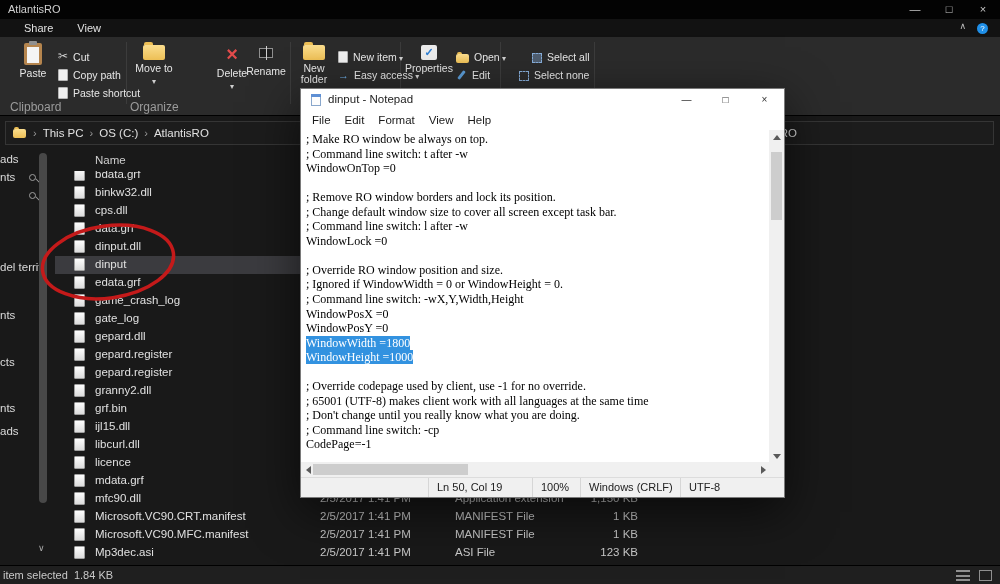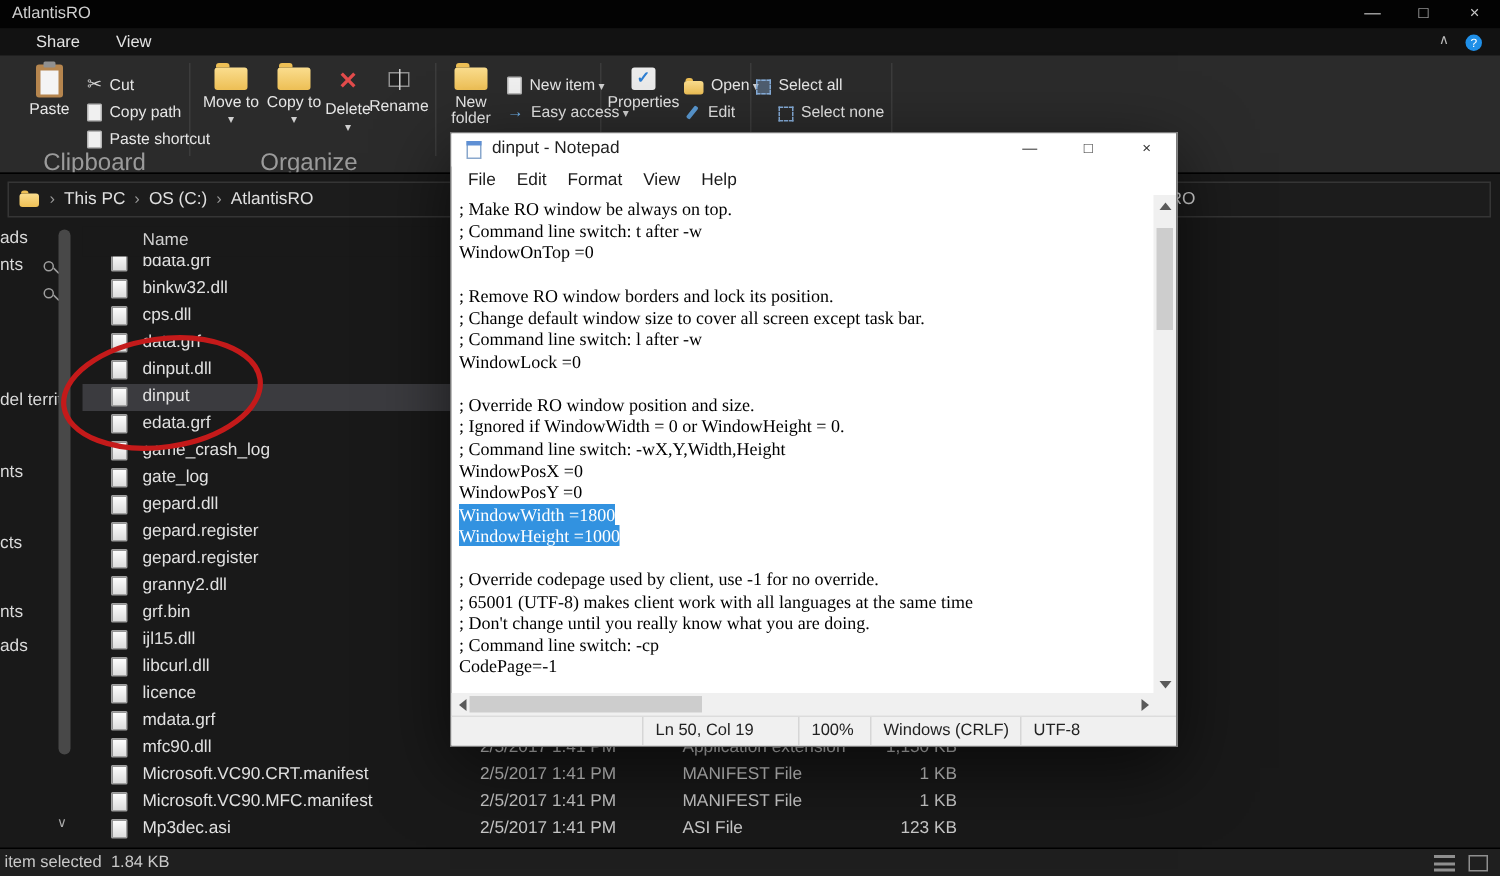--- a/index.html
+++ b/index.html
@@ -20,21 +20,21 @@
 .collapse::before{content:"∧"}
 .helpdot{position:absolute;right:12px;top:4px;width:11px;height:11px;border-radius:50%;background:#1f8fe8;color:#fff;font-size:8px;text-align:center;line-height:11px}
 .helpdot::before{content:"?"}
 
 
 .ribbon{position:absolute;left:0;top:37px;width:100%;height:78px;background:#2b2b2b}
 .rsep{position:absolute;top:5px;height:62px;width:1px;background:#3c3c3c}
 .bigbtn{position:absolute;top:4px;height:60px;display:flex;flex-direction:column;align-items:center;font-size:10.5px;color:#e6e6e6;text-align:center}
 .bigbtn .lbl{margin-top:3px;line-height:11px}
 .smallbtn{position:absolute;height:16px;display:flex;align-items:flex-end;gap:5px;font-size:10.5px;color:#e6e6e6;white-space:nowrap}
-.grplbl{position:absolute;top:63px;font-size:16px;color:#9b9b9b;text-align:center}
+.grplbl{position:absolute;top:63px;font-size:12px;color:#9b9b9b;}
 .caret::after{content:" ▾";font-size:8px;color:#cfcfcf}
 
 
 .clipboard{width:18px;height:22px;background:#b5854e;border-radius:2px;position:relative;margin-top:2px}
 .clipboard::before{content:"";position:absolute;left:3px;top:4px;right:3px;bottom:2px;background:#f4f4f4}
 .clipboard::after{content:"";position:absolute;left:5px;top:-2px;width:8px;height:4px;background:#909090;border-radius:1px}
 .folder{width:22px;height:15px;background:linear-gradient(#fadd8e,#edbf55);border-radius:2px;position:relative;margin-top:4px}
 .folder::before{content:"";position:absolute;top:-3px;left:1px;width:9px;height:3px;background:#edbf55;border-radius:2px 2px 0 0}
 .folder.sm{width:13px;height:9px;margin:0}
 .folder.sm::before{width:5px;height:2px;top:-2px}
@@ -163,24 +163,20 @@
     </div>
     <div class="smallbtn" style="left:58px;top:46px">
       <span class="pagei"></span>
       <span>Paste shortcut</span>
     </div>
 
     <div class="bigbtn" style="left:134px;width:40px">
       <span class="folder"></span>
       <span class="lbl caret">Move to</span>
     </div>
-    <div class="bigbtn" style="left:176px;width:40px">
-      <span class="folder"></span>
-      <span class="lbl caret">Copy to</span>
-    </div>
     <div class="bigbtn" style="left:214px;width:36px">
       <span class="xicon"></span>
       <span class="lbl caret">Delete</span>
     </div>
     <div class="bigbtn" style="left:294px;width:40px">
       <span class="folder"></span>
       <span class="lbl">New folder</span>
     </div>
 
     <div class="bigbtn" style="left:246px;width:40px">
@@ -202,21 +198,21 @@
     </div>
     <div class="smallbtn" style="left:456px;top:10px">
       <span class="folder sm"></span>
       <span class="caret">Open</span>
     </div>
     <div class="smallbtn" style="left:456px;top:28px">
       <span class="pencil"></span>
       <span>Edit</span>
     </div>
 
-    <div class="smallbtn" style="left:504px;top:10px">
+    <div class="smallbtn" style="left:532px;top:10px">
       <span class="selsq all"></span>
       <span>Select all</span>
     </div>
     <div class="smallbtn" style="left:519px;top:28px">
       <span class="selsq"></span>
       <span>Select none</span>
     </div>
     <div class="smallbtn" style="left:506px;top:46px">
       <span class="selsq"></span>
       <span>Invert selection</span>

